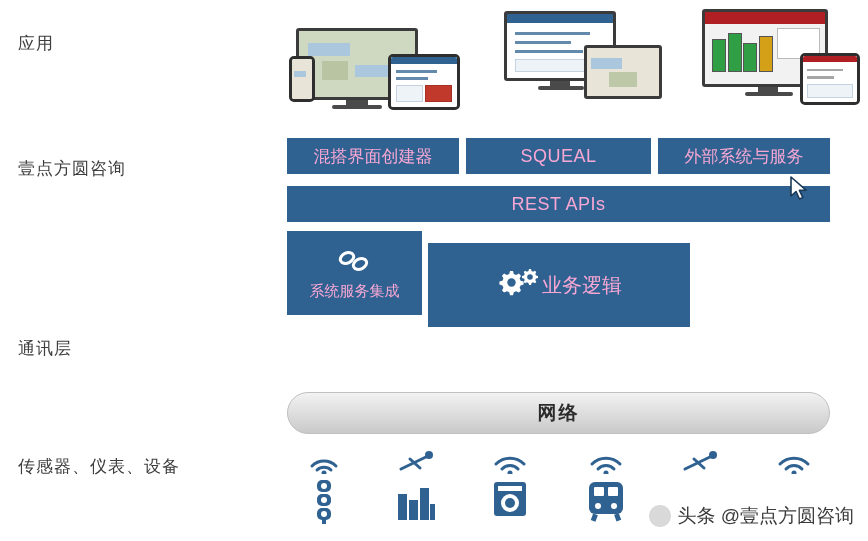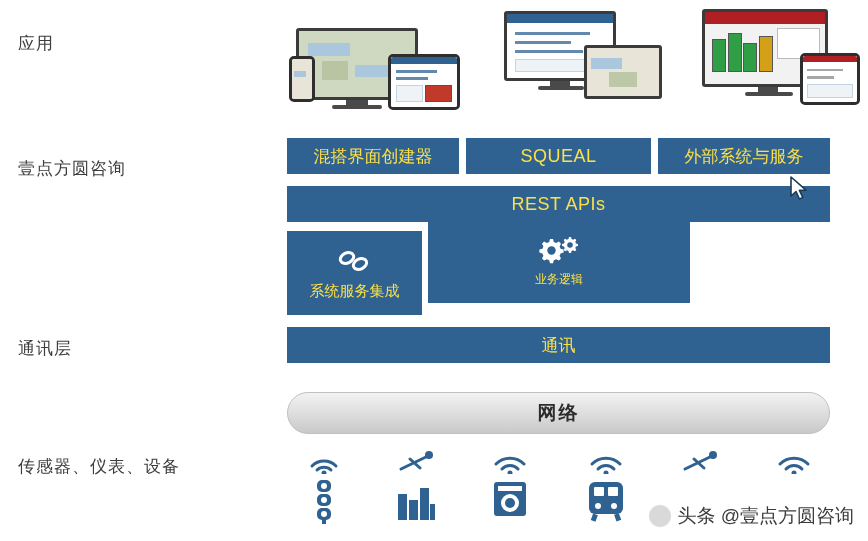--- a/index.html
+++ b/index.html
@@ -32,39 +32,39 @@
   }
   .label-app       { top: 32px; }
   .label-platform  { top: 157px; }
   .label-comm      { top: 337px; }
   .label-sensors   { top: 455px; }
 
   
   .blue {
     position: absolute;
     background: #2f6191;
-    color: #fde047;
+    color: #f9a8d4;
     display: flex;
     align-items: center;
     justify-content: center;
     text-align: center;
     box-sizing: border-box;
   }
 
   
   .box-mashup   { left: 287px; top: 138px; width: 172px; height: 36px; font-size: 17px; }
   .box-squeal   { left: 466px; top: 138px; width: 185px; height: 36px; font-size: 18px; letter-spacing: .5px; }
   .box-external { left: 658px; top: 138px; width: 172px; height: 36px; font-size: 17px; }
 
   
   .box-rest     { left: 287px; top: 186px; width: 543px; height: 36px; font-size: 18px; letter-spacing: .5px; }
 
   
   .box-integration { left: 287px; top: 231px; width: 135px; height: 84px; flex-direction: column; font-size: 15px; line-height: 1.25; padding: 9px 8px; }
-  .box-logic       { left: 428px; top: 219px; width: 262px; height: 84px; flex-direction: column; font-size: 12px; }
+  .box-logic       { left: 428px; top: 243px; width: 262px; height: 84px; flex-direction: row; font-size: 20px; }
   .box-storage     { left: 695px; top: 231px; width: 135px; height: 84px; flex-direction: column; font-size: 16px; }
 
   .icon-wrap {
     display: flex;
     align-items: center;
     justify-content: center;
     margin-bottom: 6px;
     height: 30px;
   }
 
@@ -304,21 +304,20 @@
           <circle cx="15.5" cy="15.5" r="4.2" fill="#2f6191"></circle>
           <path d="M33 2 l2 0 .5 2 1.6.7 1.8-1 1.4 1.4-1 1.8.7 1.6 2 .5 0 2-2 .5-.7 1.6 1 1.8-1.4 1.4-1.8-1-1.6.7-.5 2-2 0-.5-2-1.6-.7-1.8 1-1.4-1.4 1-1.8-.7-1.6-2-.5 0-2 2-.5.7-1.6-1-1.8 1.4-1.4 1.8 1 1.6-.7z"></path>
           <circle cx="34" cy="10" r="2.8" fill="#2f6191"></circle>
         </g>
       </svg>
     </span>
     <span>业务逻辑</span>
   </div>
 
 
-  <div class="blue box-comm">通讯</div>
 
   <div class="network">网络</div>
 
   <div class="sensors">
 
     <div class="sensor" style="left:0px; top:6px;">
       <span class="wave">
         <svg width="34" height="24" viewBox="0 0 34 24">
           <g fill="none" stroke="#2f6191" stroke-width="3" stroke-linecap="round">
             <path d="M5 16 a17 17 0 0 1 24 0"></path>

